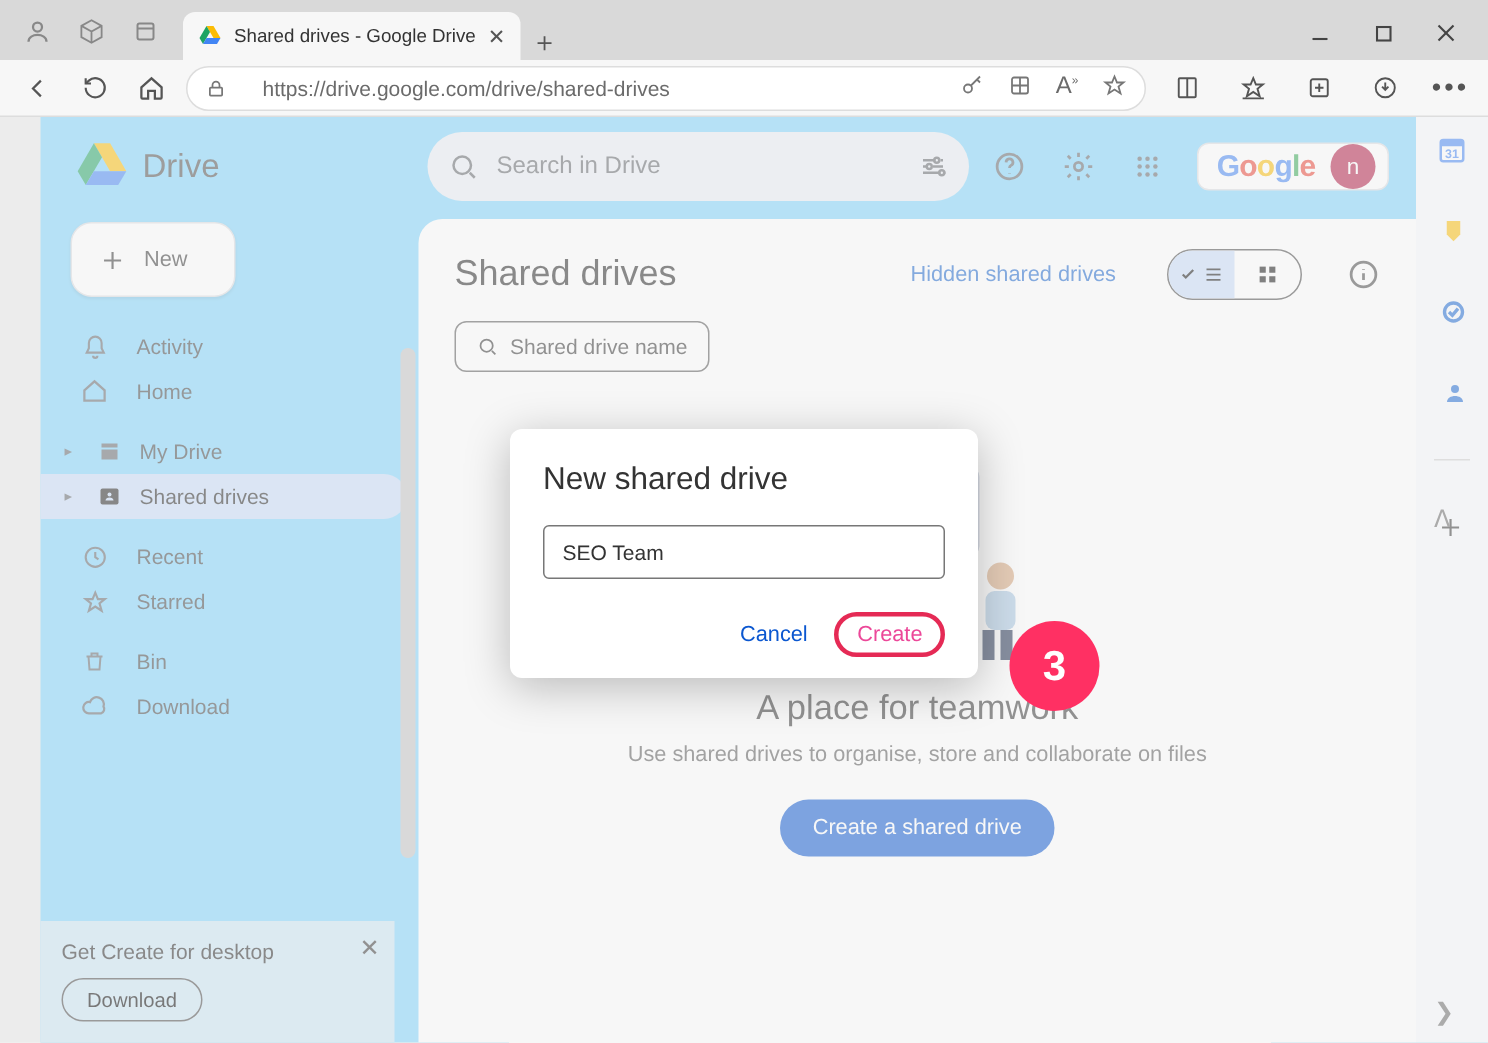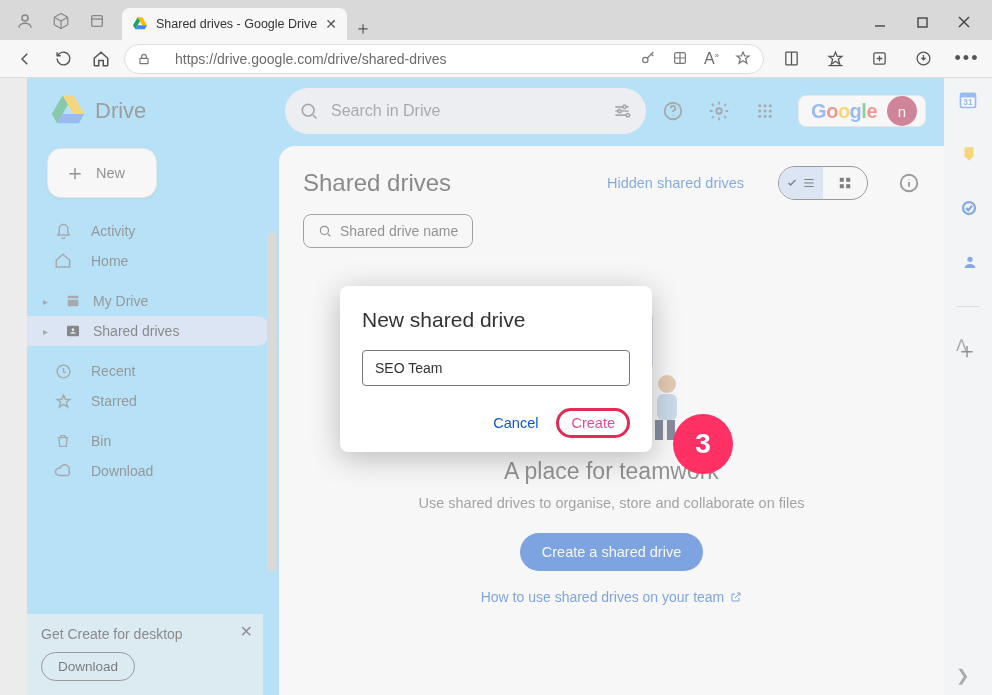--- a/index.html
+++ b/index.html
@@ -432,26 +432,20 @@
           <g transform="translate(136,70)">
               <circle cx="14" cy="10" r="9" fill="#d6a47a"></circle>
               <rect x="4" y="20" width="20" height="26" rx="6" fill="#a7c6e2"></rect>
               <rect x="2" y="46" width="8" height="20" fill="#1d2c4f"></rect>
               <rect x="14" y="46" width="8" height="20" fill="#1d2c4f"></rect>
             </g>
         </svg>
         <div class="hero-title">A place for teamwork</div>
         <div class="hero-sub">Use shared drives to organise, store and collaborate on files</div>
         <button class="hero-cta">Create a shared drive</button><br>
-        <a class="hero-link">
-            <span>How to use shared drives on your team</span>
-            <svg width="12" height="12" viewBox="0 0 24 24" fill="none" stroke="#0b57d0" stroke-width="2">
-              <path d="M14 4h6v6M20 4 10 14M18 14v6H4V6h6"></path>
-            </svg>
-          </a>
       </div>
     </div>
   </div>
 
   <div class="side-panel">
     <span class="sp-ic">
         <svg width="20" height="20" viewBox="0 0 24 24">
           <rect x="3" y="4" width="18" height="17" rx="2" fill="#fff" stroke="#4285F4" stroke-width="2"></rect>
           <rect x="3" y="4" width="18" height="5" fill="#4285F4"></rect>
           <text x="12" y="18" font-size="10" text-anchor="middle" fill="#4285F4" font-weight="700">31</text>

